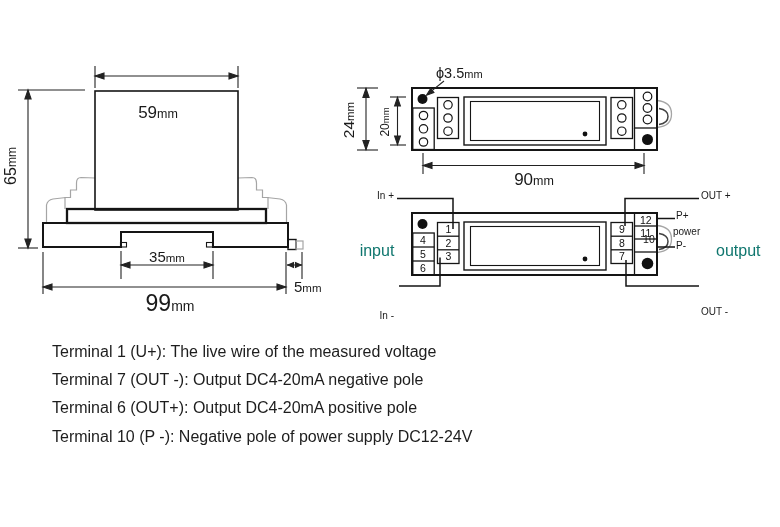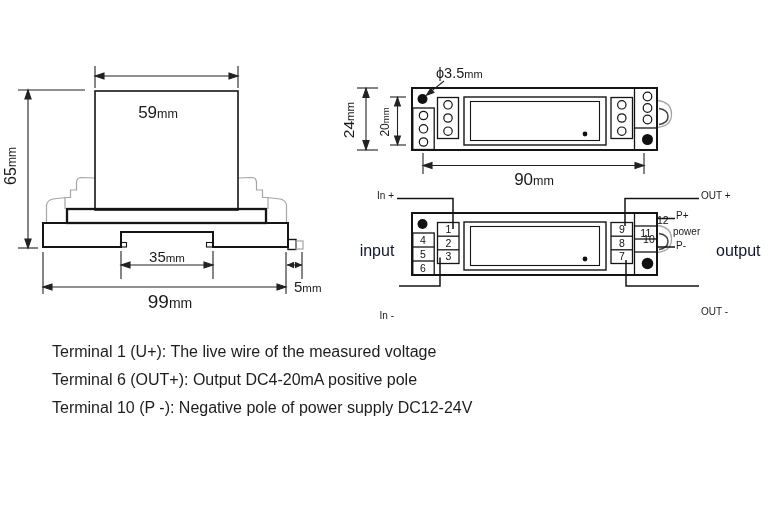--- a/index.html
+++ b/index.html
@@ -2,26 +2,26 @@
 <html><head>
 <meta charset="utf-8">
 <style>
   html,body{margin:0;padding:0;background:#ffffff;}
   #canvas{
     position:relative;width:780px;height:527px;background:#ffffff;overflow:hidden;
     font-family:"Liberation Sans","DejaVu Sans",sans-serif;color:#1a1a1a;
   }
   #artwork{position:absolute;left:0;top:0;}
   .lbl{position:absolute;font-size:10px;line-height:1;white-space:nowrap;}
-  .lbl.red{color:#0f172a;font-size:16px;}
+  .lbl.red{color:#0f766e;font-size:16px;}
   .lbl.right{text-align:right;}
   .dim{position:absolute;line-height:1;white-space:nowrap;text-align:center;}
   .dim .n{font-size:16px;}
   .dim .u{font-size:12px;}
-  .dim.big .n{font-size:19px;}
+  .dim.big .n{font-size:23px;}
   .dim.big .u{font-size:14px;}
   .dim.mid .n{font-size:17px;}
   .dim.mid .u{font-size:12.5px;}
   .dim.small .n{font-size:12px;}
   .dim.small .u{font-size:9.5px;}
   .rot{position:absolute;transform:translate(-50%,-50%) rotate(-90deg);line-height:1;white-space:nowrap;}
   .tn{position:absolute;width:18px;height:13px;line-height:13px;text-align:center;
       font-size:10.5px;color:#111;}
   #notes{position:absolute;left:52px;top:338px;font-size:16px;line-height:28.2px;color:#1d1d1d;}
   #notes div{white-space:nowrap;}
@@ -216,23 +216,24 @@
 
   <div class="tn" style="left:439.5px;top:223px;">1</div>
   <div class="tn" style="left:439.5px;top:236.5px;">2</div>
   <div class="tn" style="left:439.5px;top:250px;">3</div>
   <div class="tn" style="left:414px;top:233.5px;">4</div>
   <div class="tn" style="left:414px;top:247.5px;">5</div>
   <div class="tn" style="left:414px;top:261.5px;">6</div>
   <div class="tn" style="left:612.8px;top:223px;">9</div>
   <div class="tn" style="left:612.8px;top:236.5px;">8</div>
   <div class="tn" style="left:612.8px;top:250px;">7</div>
-  <div class="tn" style="left:636.8px;top:213.5px;margin-left:17px;">12</div>
+  <div class="tn" style="left:636.8px;top:213.5px;">12</div>
   <div class="tn" style="left:636.8px;top:226.5px;">11</div>
   <div class="tn" style="left:636.8px;top:233px;text-align:right;">10</div>
 
   <div id="notes">
     <div>Terminal 1 (U+): The live wire of the measured voltage</div>
+    <div>Terminal 7 (OUT -): Output DC4-20mA negative pole</div>
     <div>Terminal 6 (OUT+): Output DC4-20mA positive pole</div>
     <div>Terminal 10 (P -): Negative pole of power supply DC12-24V</div>
   </div>
 
 </div>
 
 </body></html>

